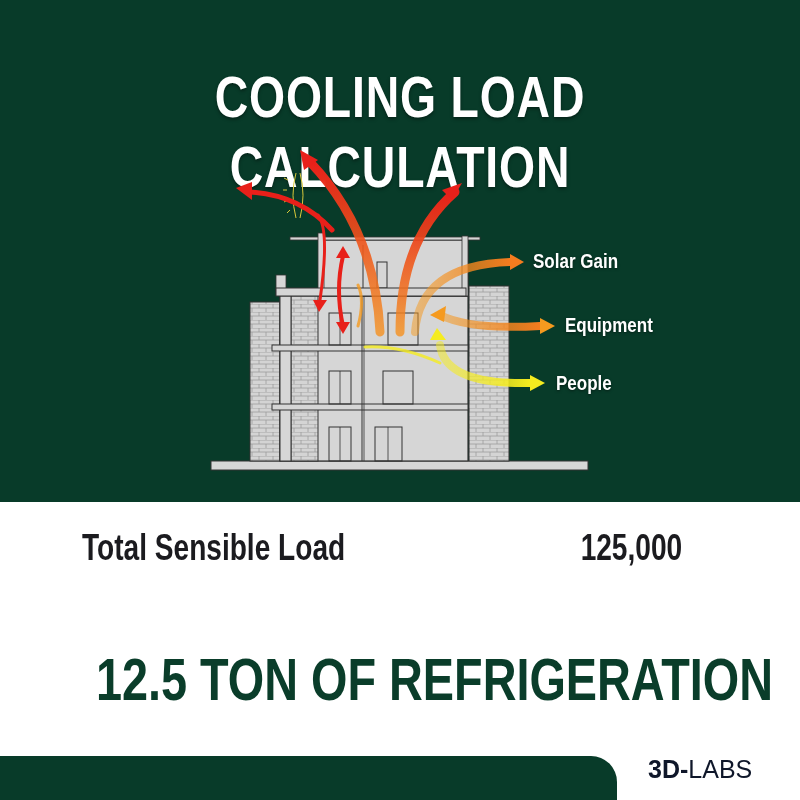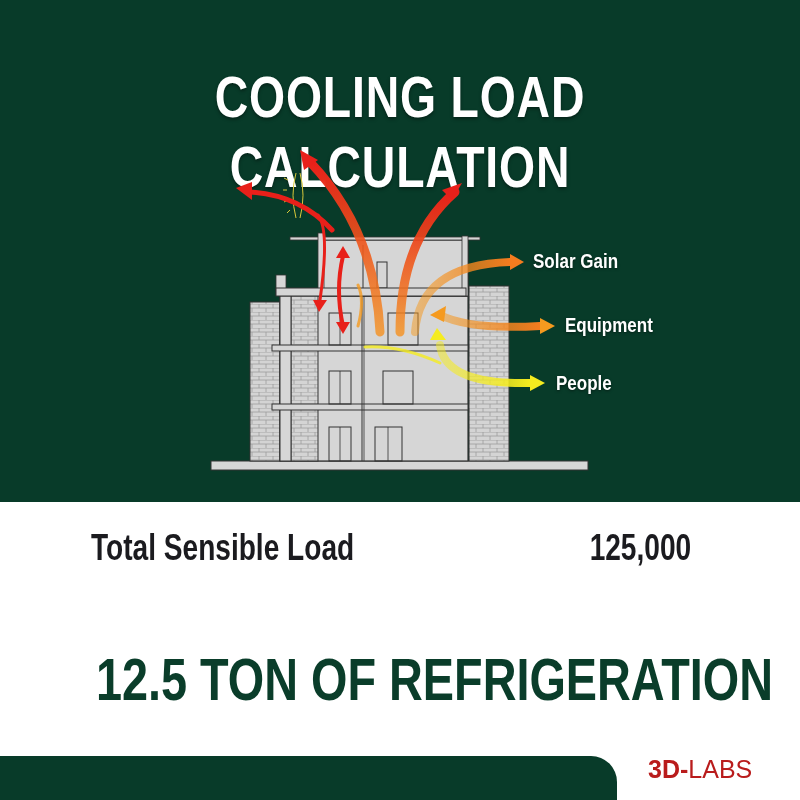--- a/index.html
+++ b/index.html
@@ -20,21 +20,21 @@
     .diagram { position: absolute; left: 0; top: 140px; width: 800px; height: 340px; }
 
     .label {
       position: absolute; color: #ffffff; font-weight: 700; font-size: 20px;
       font-family: "Liberation Sans", sans-serif;
       transform: scaleX(0.85); transform-origin: left center;
       text-shadow: 0 1px 3px rgba(0,0,0,0.5);
       white-space: nowrap;
     }
 
-    .loads { position: absolute; left: 91px; top: 524px; width: 600px; text-align: center; }
+    .loads { position: absolute; left: 82px; top: 524px; width: 600px; text-align: center; }
     .load-row {
       display: flex; justify-content: space-between; align-items: center;
       height: 48px;
     }
     .load-label, .load-value {
       color: #1b1b1f; font-weight: 700; font-size: 36px;
       font-family: "Liberation Sans", sans-serif; line-height: 44px;
       white-space: nowrap;
     }
     .load-label { transform: scaleX(0.78); transform-origin: left center; }
@@ -47,21 +47,21 @@
       transform: scaleX(0.78); transform-origin: left center;
       white-space: nowrap;
     }
 
     .footer-bar {
       position: absolute; left: 0; top: 756px; width: 617px; height: 44px;
       background: #083b29; border-top-right-radius: 26px;
     }
     .brand {
       position: absolute; left: 648px; top: 755px; height: 28px;
-      font-size: 25px; color: #b91c1c; font-family: "Liberation Sans", sans-serif;
+      font-size: 25px; color: #0f172a; font-family: "Liberation Sans", sans-serif;
       white-space: nowrap; line-height: 28px;
     }
     .brand .strong { font-weight: 700; }
     .brand .light { font-weight: 400; }
   </style>
 </head>
 <body>
 
 <div class="hero">
   <h1 class="title">COOLING LOAD CALCULATION</h1>

